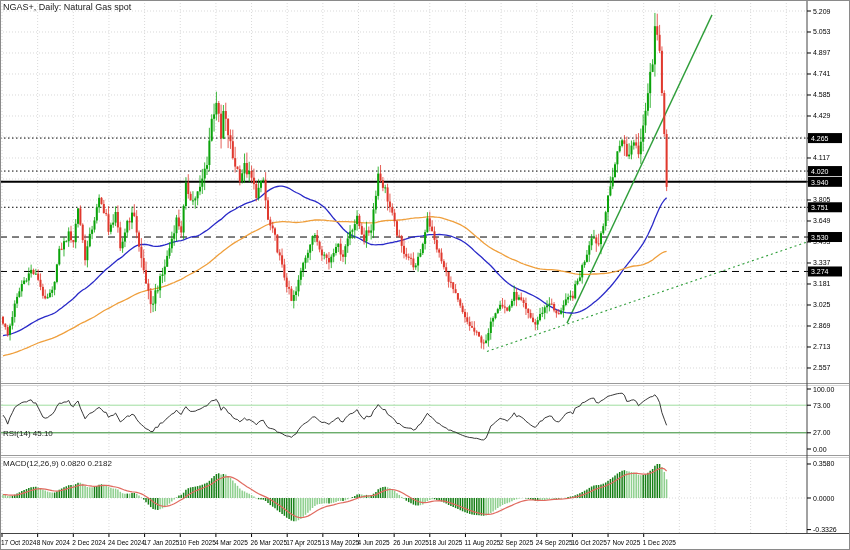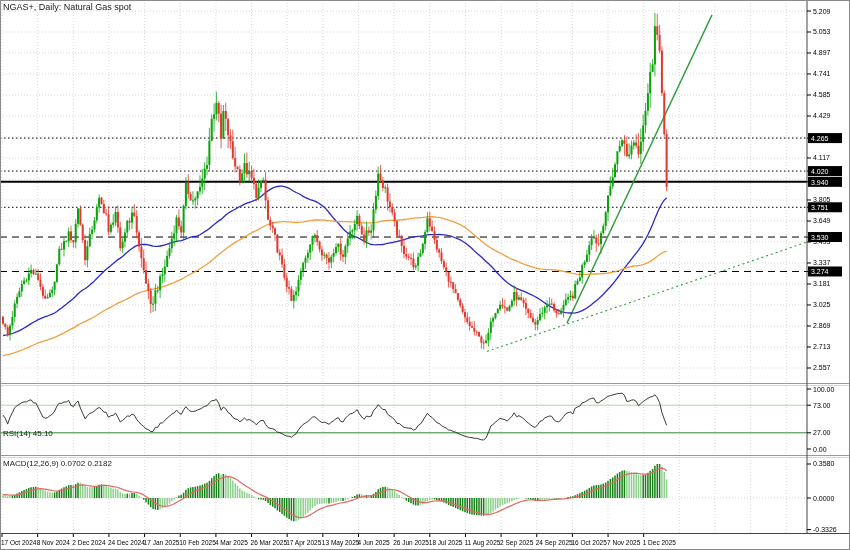--- a/index.html
+++ b/index.html
@@ -1108,14 +1108,14 @@
         <line x1="572.4" y1="534" x2="572.4" y2="537" stroke="#000"></line>
         <text x="571.4" y="545" font-size="6.5" fill="#000">16 Oct 2025</text>
         <line x1="608.05" y1="534" x2="608.05" y2="537" stroke="#000"></line>
         <text x="607.05" y="545" font-size="6.5" fill="#000">7 Nov 2025</text>
         <line x1="643.6999999999999" y1="534" x2="643.6999999999999" y2="537" stroke="#000"></line>
         <text x="642.6999999999999" y="545" font-size="6.5" fill="#000">1 Dec 2025</text>
       </g>
     </svg>
   <div class="lbl sym">NGAS+, Daily: Natural Gas spot</div>
   <div class="lbl ind" style="left:3px;top:387px;margin-top:42px;">RSI(14) 45.10</div>
-  <div class="lbl ind" style="left:3px;top:459px;">MACD(12,26,9) 0.0702 0.2182</div>
+  <div class="lbl ind" style="left:3px;top:459px;">MACD(12,26,9) 0.0820 0.2182</div>
 </div>
 
 </body></html>

